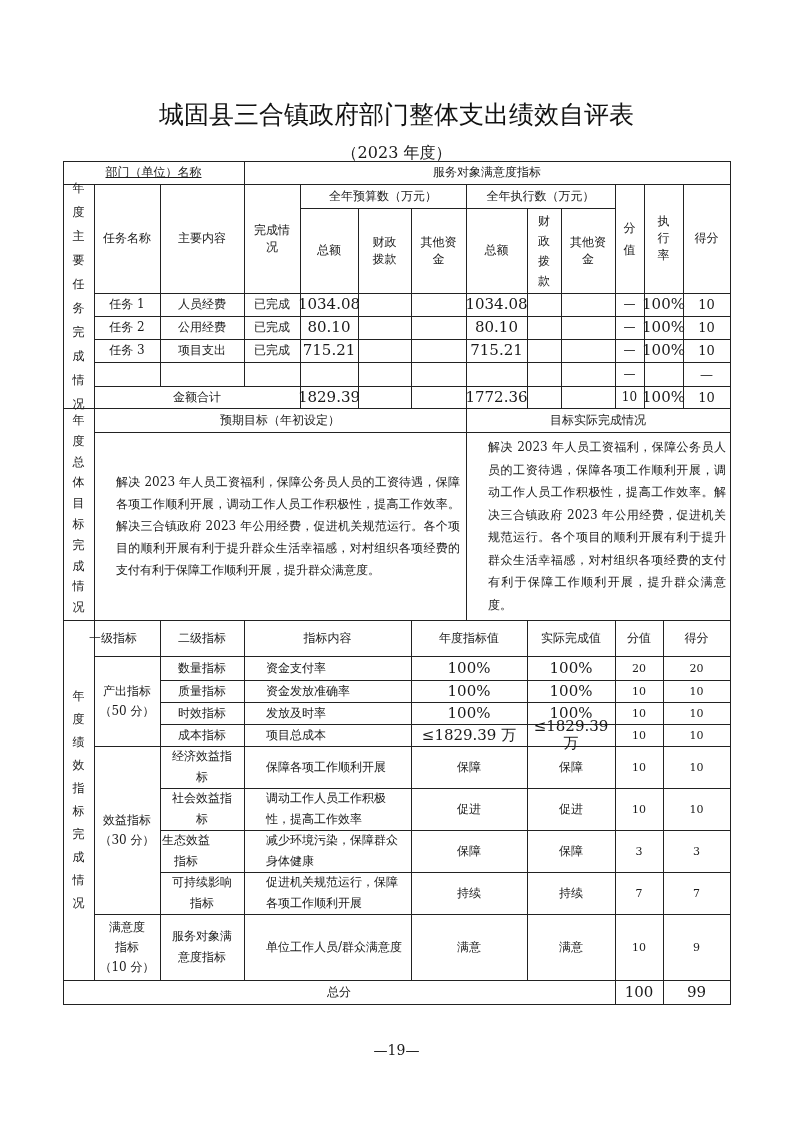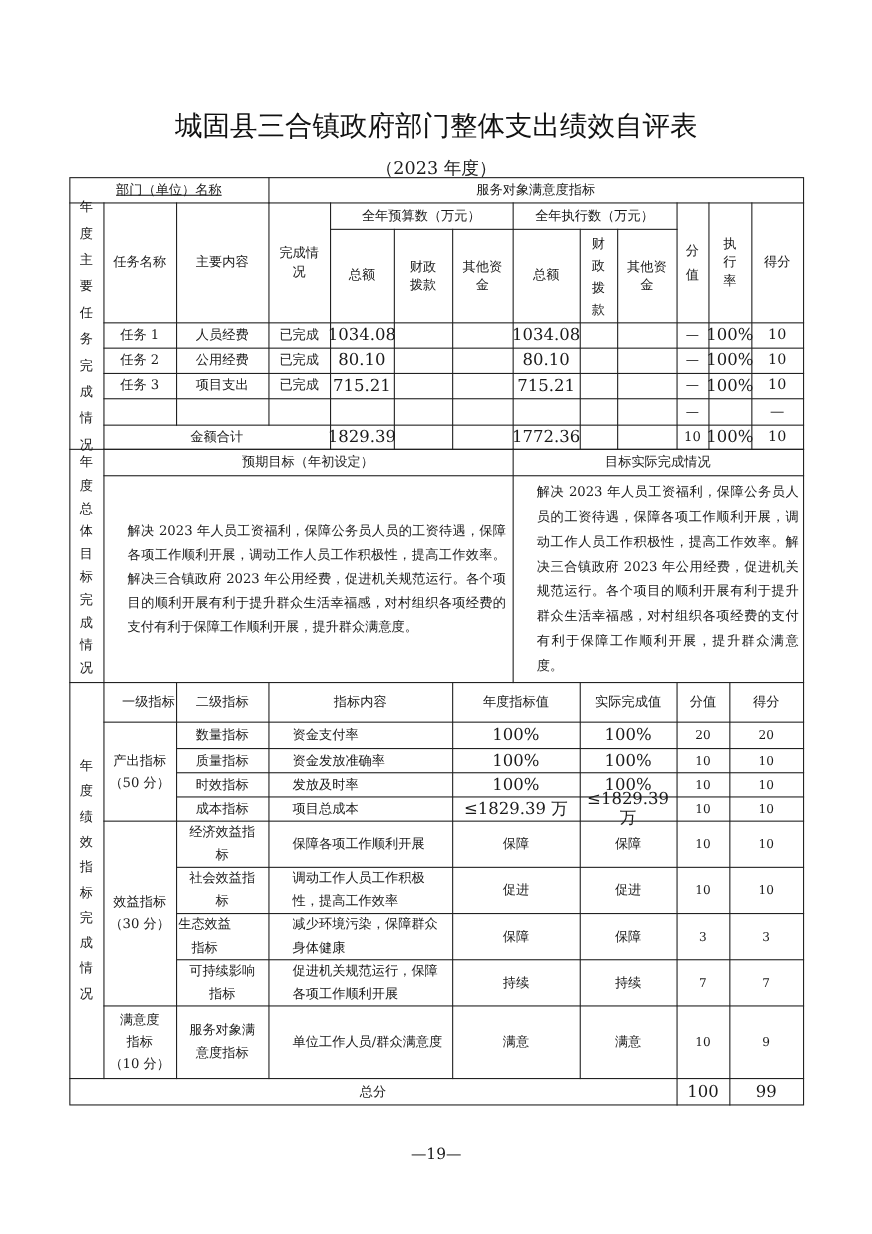--- a/index.html
+++ b/index.html
@@ -182,21 +182,21 @@
       <span>度</span>
       <span>绩</span>
       <span>效</span>
       <span>指</span>
       <span>标</span>
       <span>完</span>
       <span>成</span>
       <span>情</span>
       <span>况</span>
     </div>
-    <div class="c" style="left: 102px; top: 620px; width: 66px; height: 36px;">一级指标</div>
+    <div class="c" style="left: 80px; top: 620px; width: 66px; height: 36px;">一级指标</div>
     <div class="c" style="left: 160px; top: 620px; width: 84px; height: 36px;">二级指标</div>
     <div class="c" style="left: 244px; top: 620px; width: 167px; height: 36px;">指标内容</div>
     <div class="c" style="left: 411px; top: 620px; width: 116px; height: 36px;">年度指标值</div>
     <div class="c" style="left: 527px; top: 620px; width: 88px; height: 36px;">实际完成值</div>
     <div class="c" style="left: 615px; top: 620px; width: 48px; height: 36px;">分值</div>
     <div class="c" style="left: 663px; top: 620px; width: 67px; height: 36px;">得分</div>
     <div class="c vert" style="left: 94px; top: 656px; width: 66px; height: 90px; line-height: 20px;">
       <span>产出指标</span>
       <span>（50 分）</span>
     </div>

